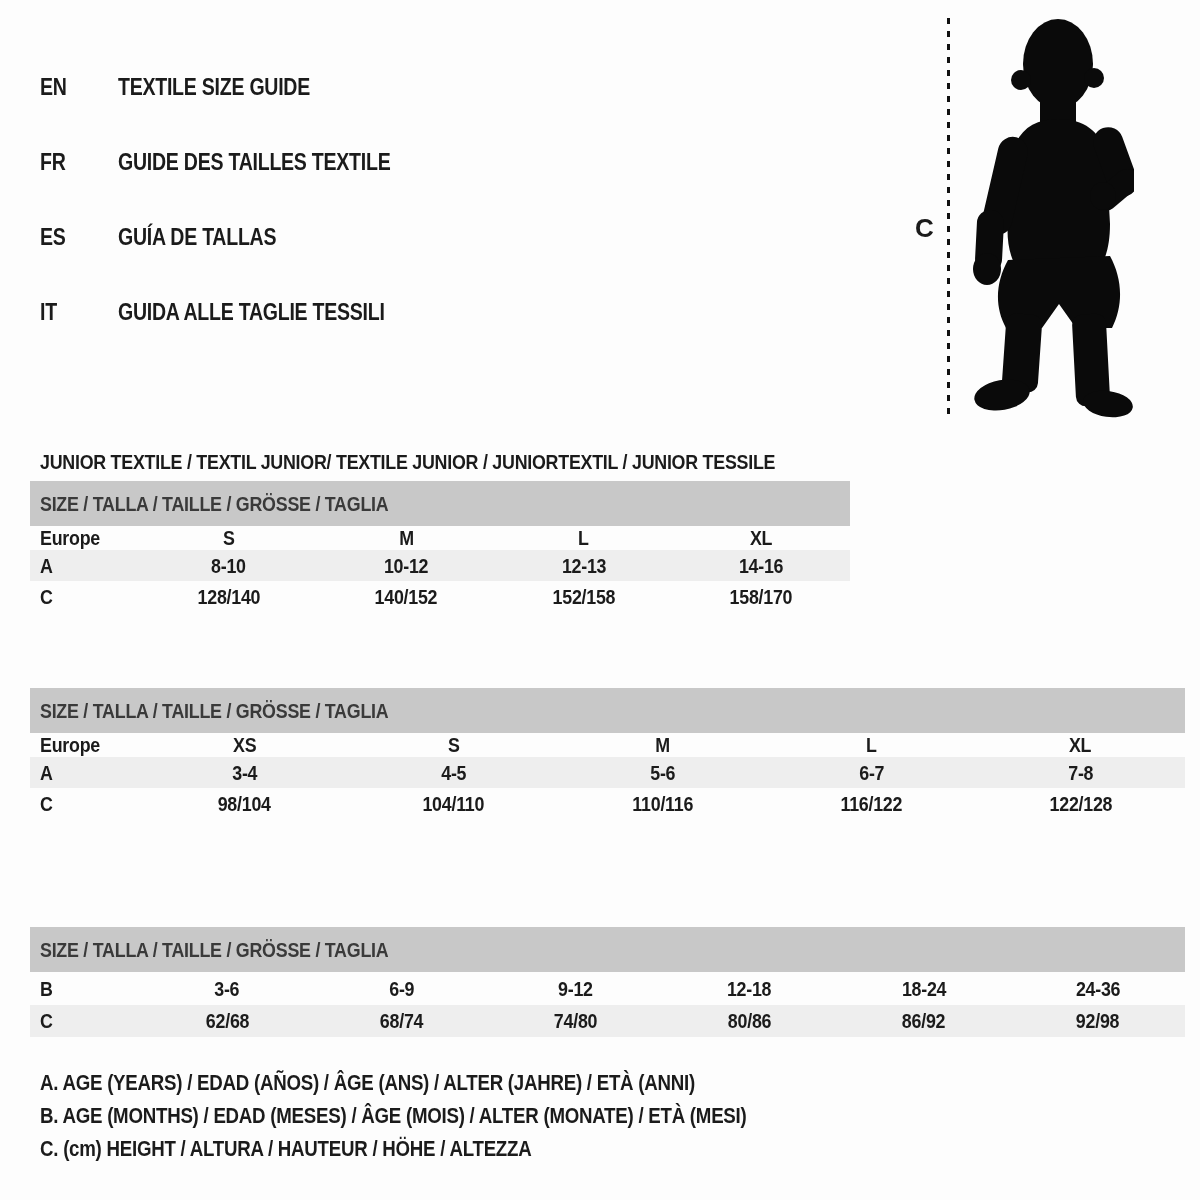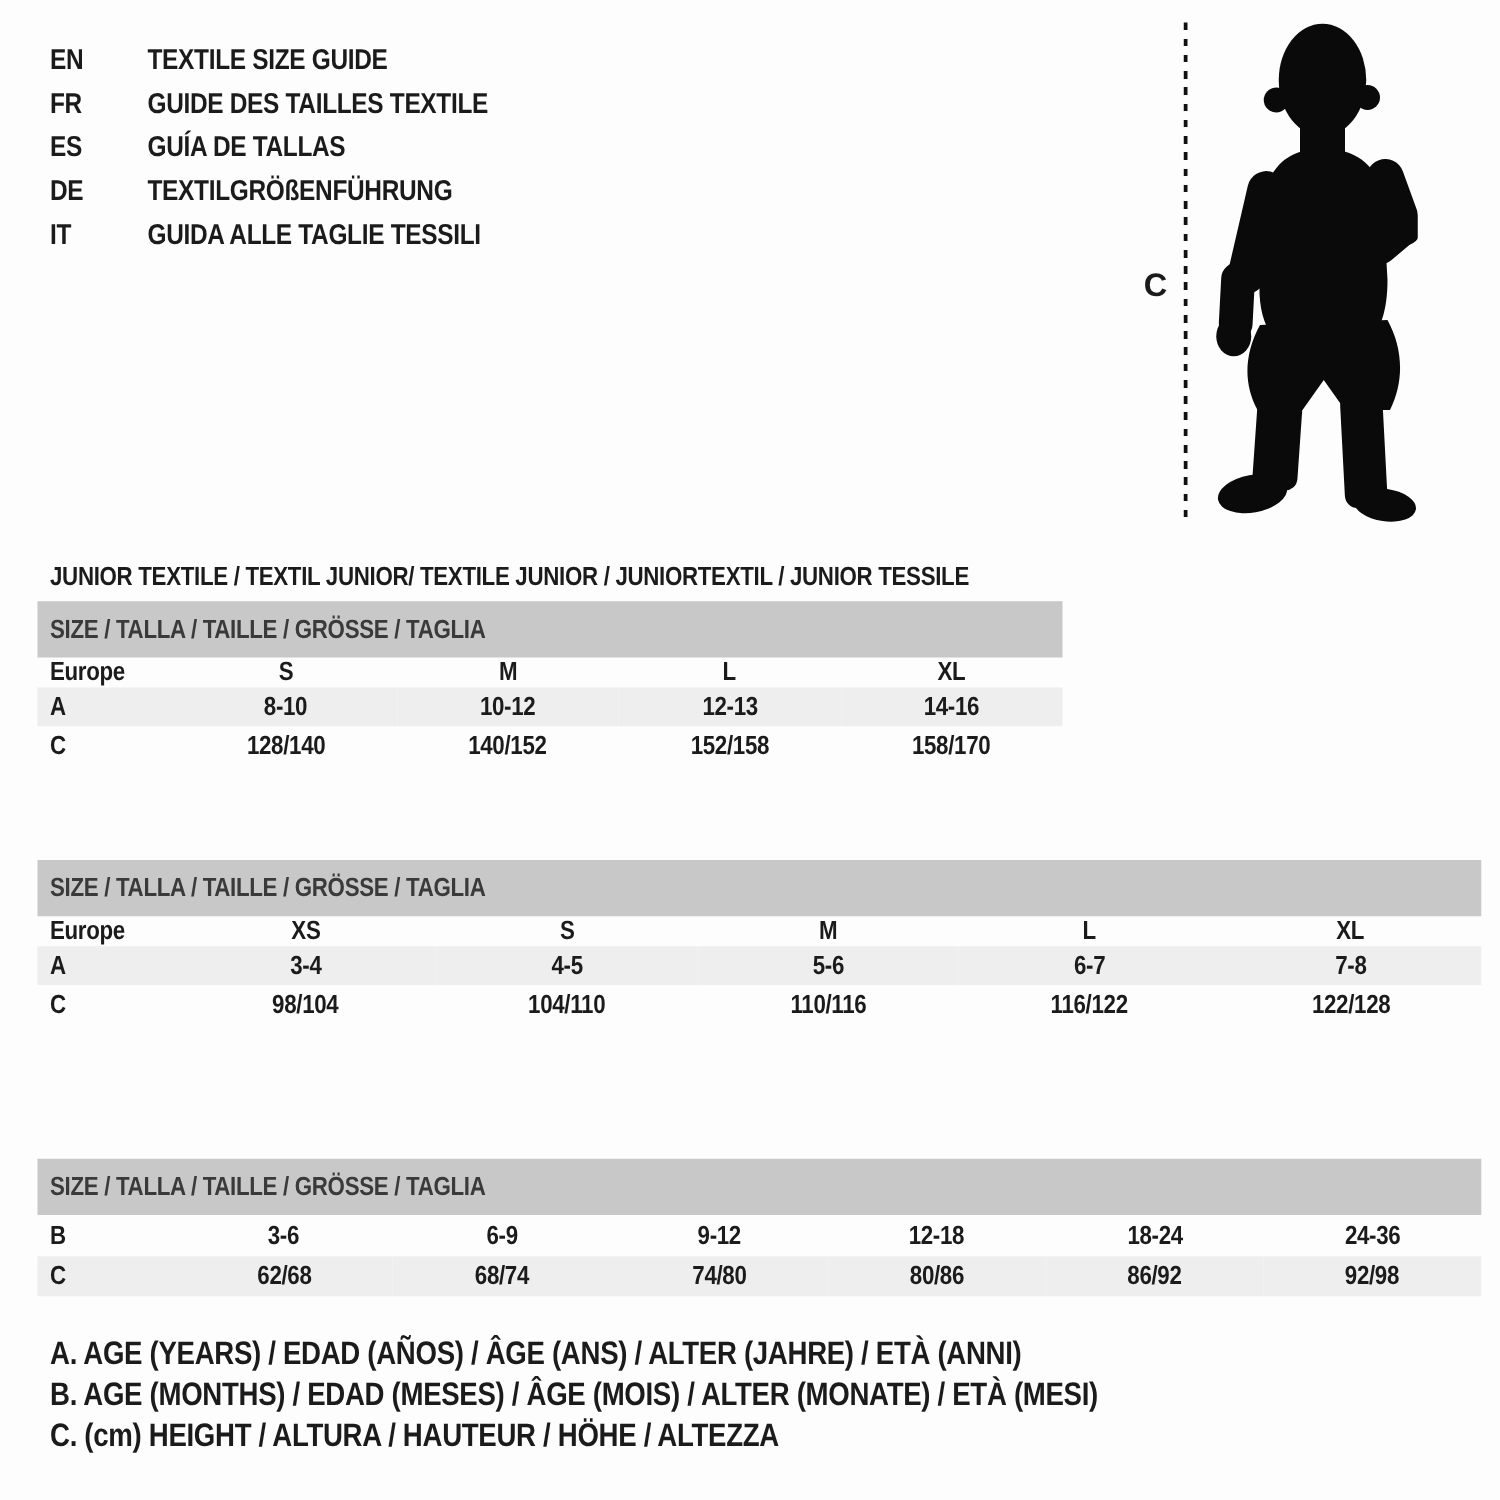--- a/index.html
+++ b/index.html
@@ -6,21 +6,21 @@
   .canvas{
     position:relative;width:1200px;height:1200px;background:#fdfdfd;overflow:hidden;
     font-family:"Liberation Sans","DejaVu Sans",sans-serif;
     color:#1b1b1b;font-weight:bold;
   }
   .cond{display:inline-block;transform:scaleX(0.85);transform-origin:0 50%;white-space:nowrap;letter-spacing:-0.3px;}
   .condc{display:inline-block;transform:scaleX(0.85);transform-origin:50% 50%;white-space:nowrap;letter-spacing:-0.3px;}
 
   
   .langs{position:absolute;left:40px;top:30px;font-size:23px;}
-  .lang-row{line-height:35px;height:35px;}
+  .lang-row{line-height:35px;height:35px;margin-top:40px;}
   .lang-code{width:78px;}
   
   .measure-line{position:absolute;left:947px;top:18px;width:3px;height:398px;
     background:repeating-linear-gradient(to bottom,#111 0 6px,transparent 6px 13px);}
   .measure-label{position:absolute;left:915px;top:213px;font-size:26px;}
   .baby{position:absolute;left:962px;top:14px;}
   .baby *{fill:#0a0a0a;}
 
   
   .sect-title{position:absolute;left:40px;font-size:21px;line-height:24px;}
@@ -35,33 +35,32 @@
   td.val{text-align:center;}
   tr.shade td{background:#eeeeee;}
   tr.r-head td{height:22px;}
   tr.r-a td{height:31px;}
   tr.r-c td{height:32px;}
   .t-junior{top:481px;width:820px;}
   .t-children{top:688px;width:1155px;}
   .t-babies{top:927px;width:1155px;}
 
   
-  .legend{position:absolute;left:40px;top:1066px;font-size:26px;}
+  .legend{position:absolute;left:40px;top:1066px;font-size:22px;}
   .legend-line{line-height:33px;height:33px;}
 </style>
 </head>
 <body>
 
 <div class="canvas">
 
   <div class="langs">
     <div class="lang-row"><span class="cond lang-code">EN</span><span class="cond">TEXTILE SIZE GUIDE</span></div>
     <div class="lang-row"><span class="cond lang-code">FR</span><span class="cond">GUIDE DES TAILLES TEXTILE</span></div>
     <div class="lang-row"><span class="cond lang-code">ES</span><span class="cond">GUÍA DE TALLAS</span></div>
-    <div class="lang-row"><span class="cond lang-code">DE</span><span class="cond">TEXTILGRÖßENFÜHRUNG</span></div>
     <div class="lang-row"><span class="cond lang-code">IT</span><span class="cond">GUIDA ALLE TAGLIE TESSILI</span></div>
   </div>
 
   <div class="measure-line"></div>
   <div class="measure-label">C</div>
   <svg class="baby" width="172" height="404" viewBox="0 0 172 404" aria-hidden="true">
     <ellipse cx="96" cy="50" rx="35" ry="45"></ellipse>
     <circle cx="59" cy="66" r="10"></circle>
     <circle cx="132" cy="64" r="10"></circle>
     <rect x="78" y="82" width="36" height="34"></rect>

